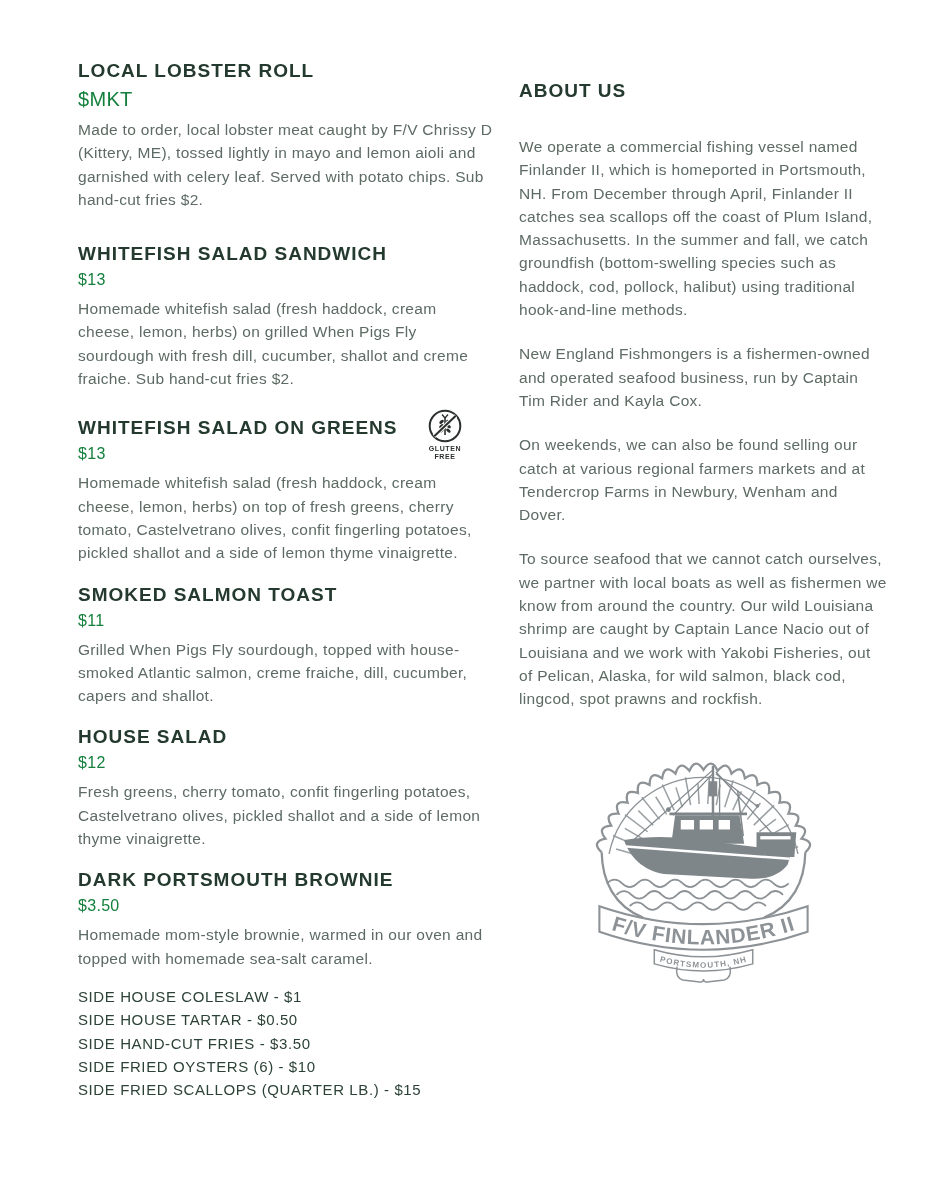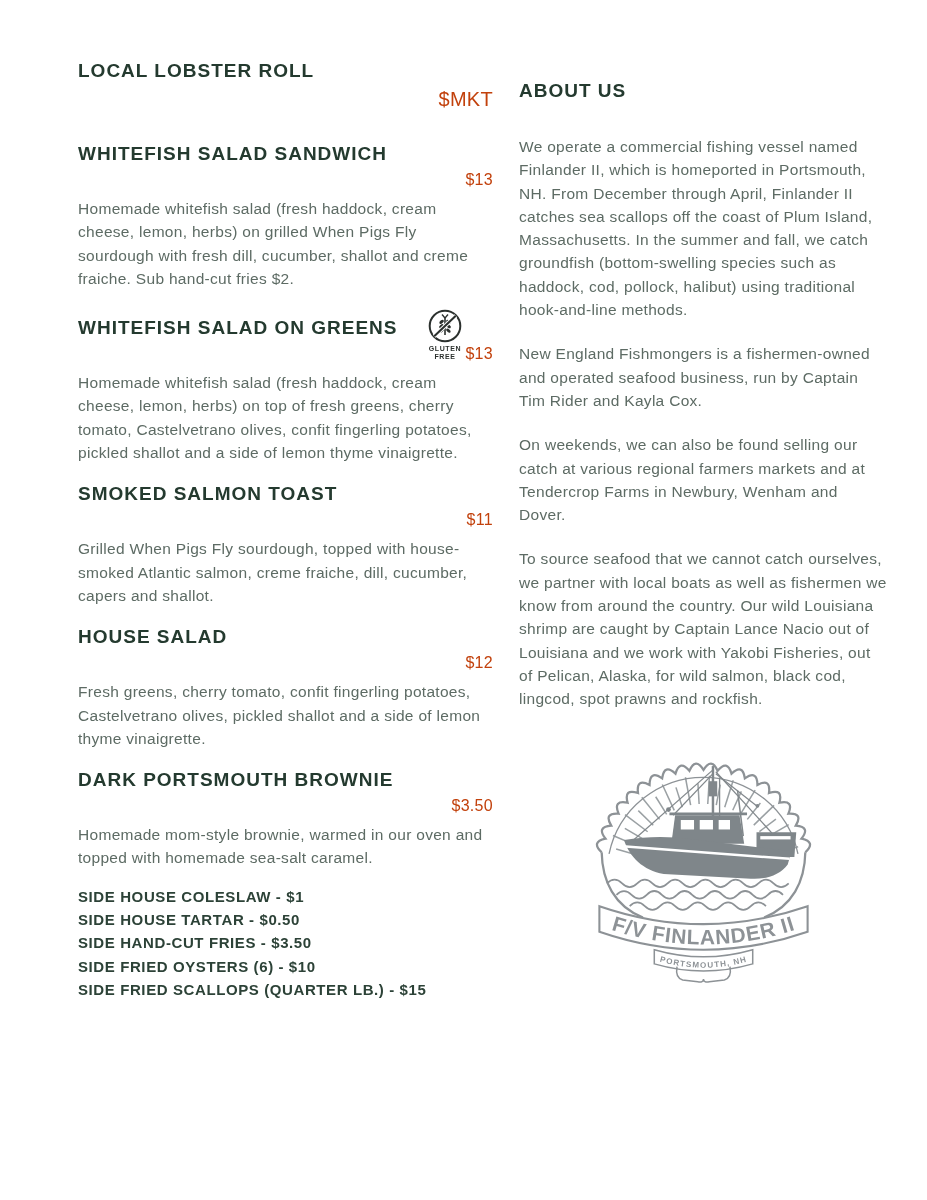--- a/index.html
+++ b/index.html
@@ -20,23 +20,22 @@
   
   .menu-item h2 {
     position:relative;
     font-size:19px; line-height:22px; font-weight:bold;
     letter-spacing:1px;
     color:#243a2f;
   }
   .item-price {
     margin-top:5px;
     font-size:16px; line-height:20px;
-    color:#c2410c;
+    color:#15803d;
     letter-spacing:0.3px;
-    text-align:right;
   }
   .item-price.mkt { font-size:20px; line-height:24px; }
   .item-desc {
     margin-top:7px;
     font-size:15.5px; line-height:23.3px;
     color:#5d6b64;
     letter-spacing:0.3px;
   }
   .menu-item:nth-of-type(2) { margin-top:32px; }
   .menu-item:nth-of-type(3) { margin-top:27px; }
@@ -54,21 +53,21 @@
   .gf-badge svg { display:block; }
   .gf-label {
     margin-top:1px;
     font-size:7px; line-height:8px; letter-spacing:0.6px;
     color:#2b302d; text-align:center; font-weight:bold;
   }
 
   
   .sides { margin-top:15px; }
   .side-line {
-    font-size:15px; line-height:23.3px; font-weight:bold;
+    font-size:15px; line-height:23.3px; font-weight:normal;
     letter-spacing:0.6px;
     color:#2c4237;
   }
 
   
   .about-title {
     margin-top:20px;
     font-size:19px; line-height:22px; font-weight:bold;
     letter-spacing:1px;
     color:#243a2f;
@@ -97,20 +96,21 @@
 </head>
 <body>
 
 <div class="page">
 
   <div class="col-left">
 
     <section class="menu-item">
       <h2><span>LOCAL LOBSTER ROLL</span></h2>
       <div class="item-price mkt">$MKT</div>
+      <p class="item-desc">Made to order, local lobster meat caught by F/V Chrissy D (Kittery, ME), tossed lightly in mayo and lemon aioli and garnished with celery leaf. Served with potato chips. Sub hand-cut fries $2.</p>
     </section>
 
     <section class="menu-item">
       <h2><span>WHITEFISH SALAD SANDWICH</span></h2>
       <div class="item-price">$13</div>
       <p class="item-desc">Homemade whitefish salad (fresh haddock, cream cheese, lemon, herbs) on grilled When Pigs Fly sourdough with fresh dill, cucumber, shallot and creme fraiche. Sub hand-cut fries $2.</p>
     </section>
 
     <section class="menu-item">
       <h2>

